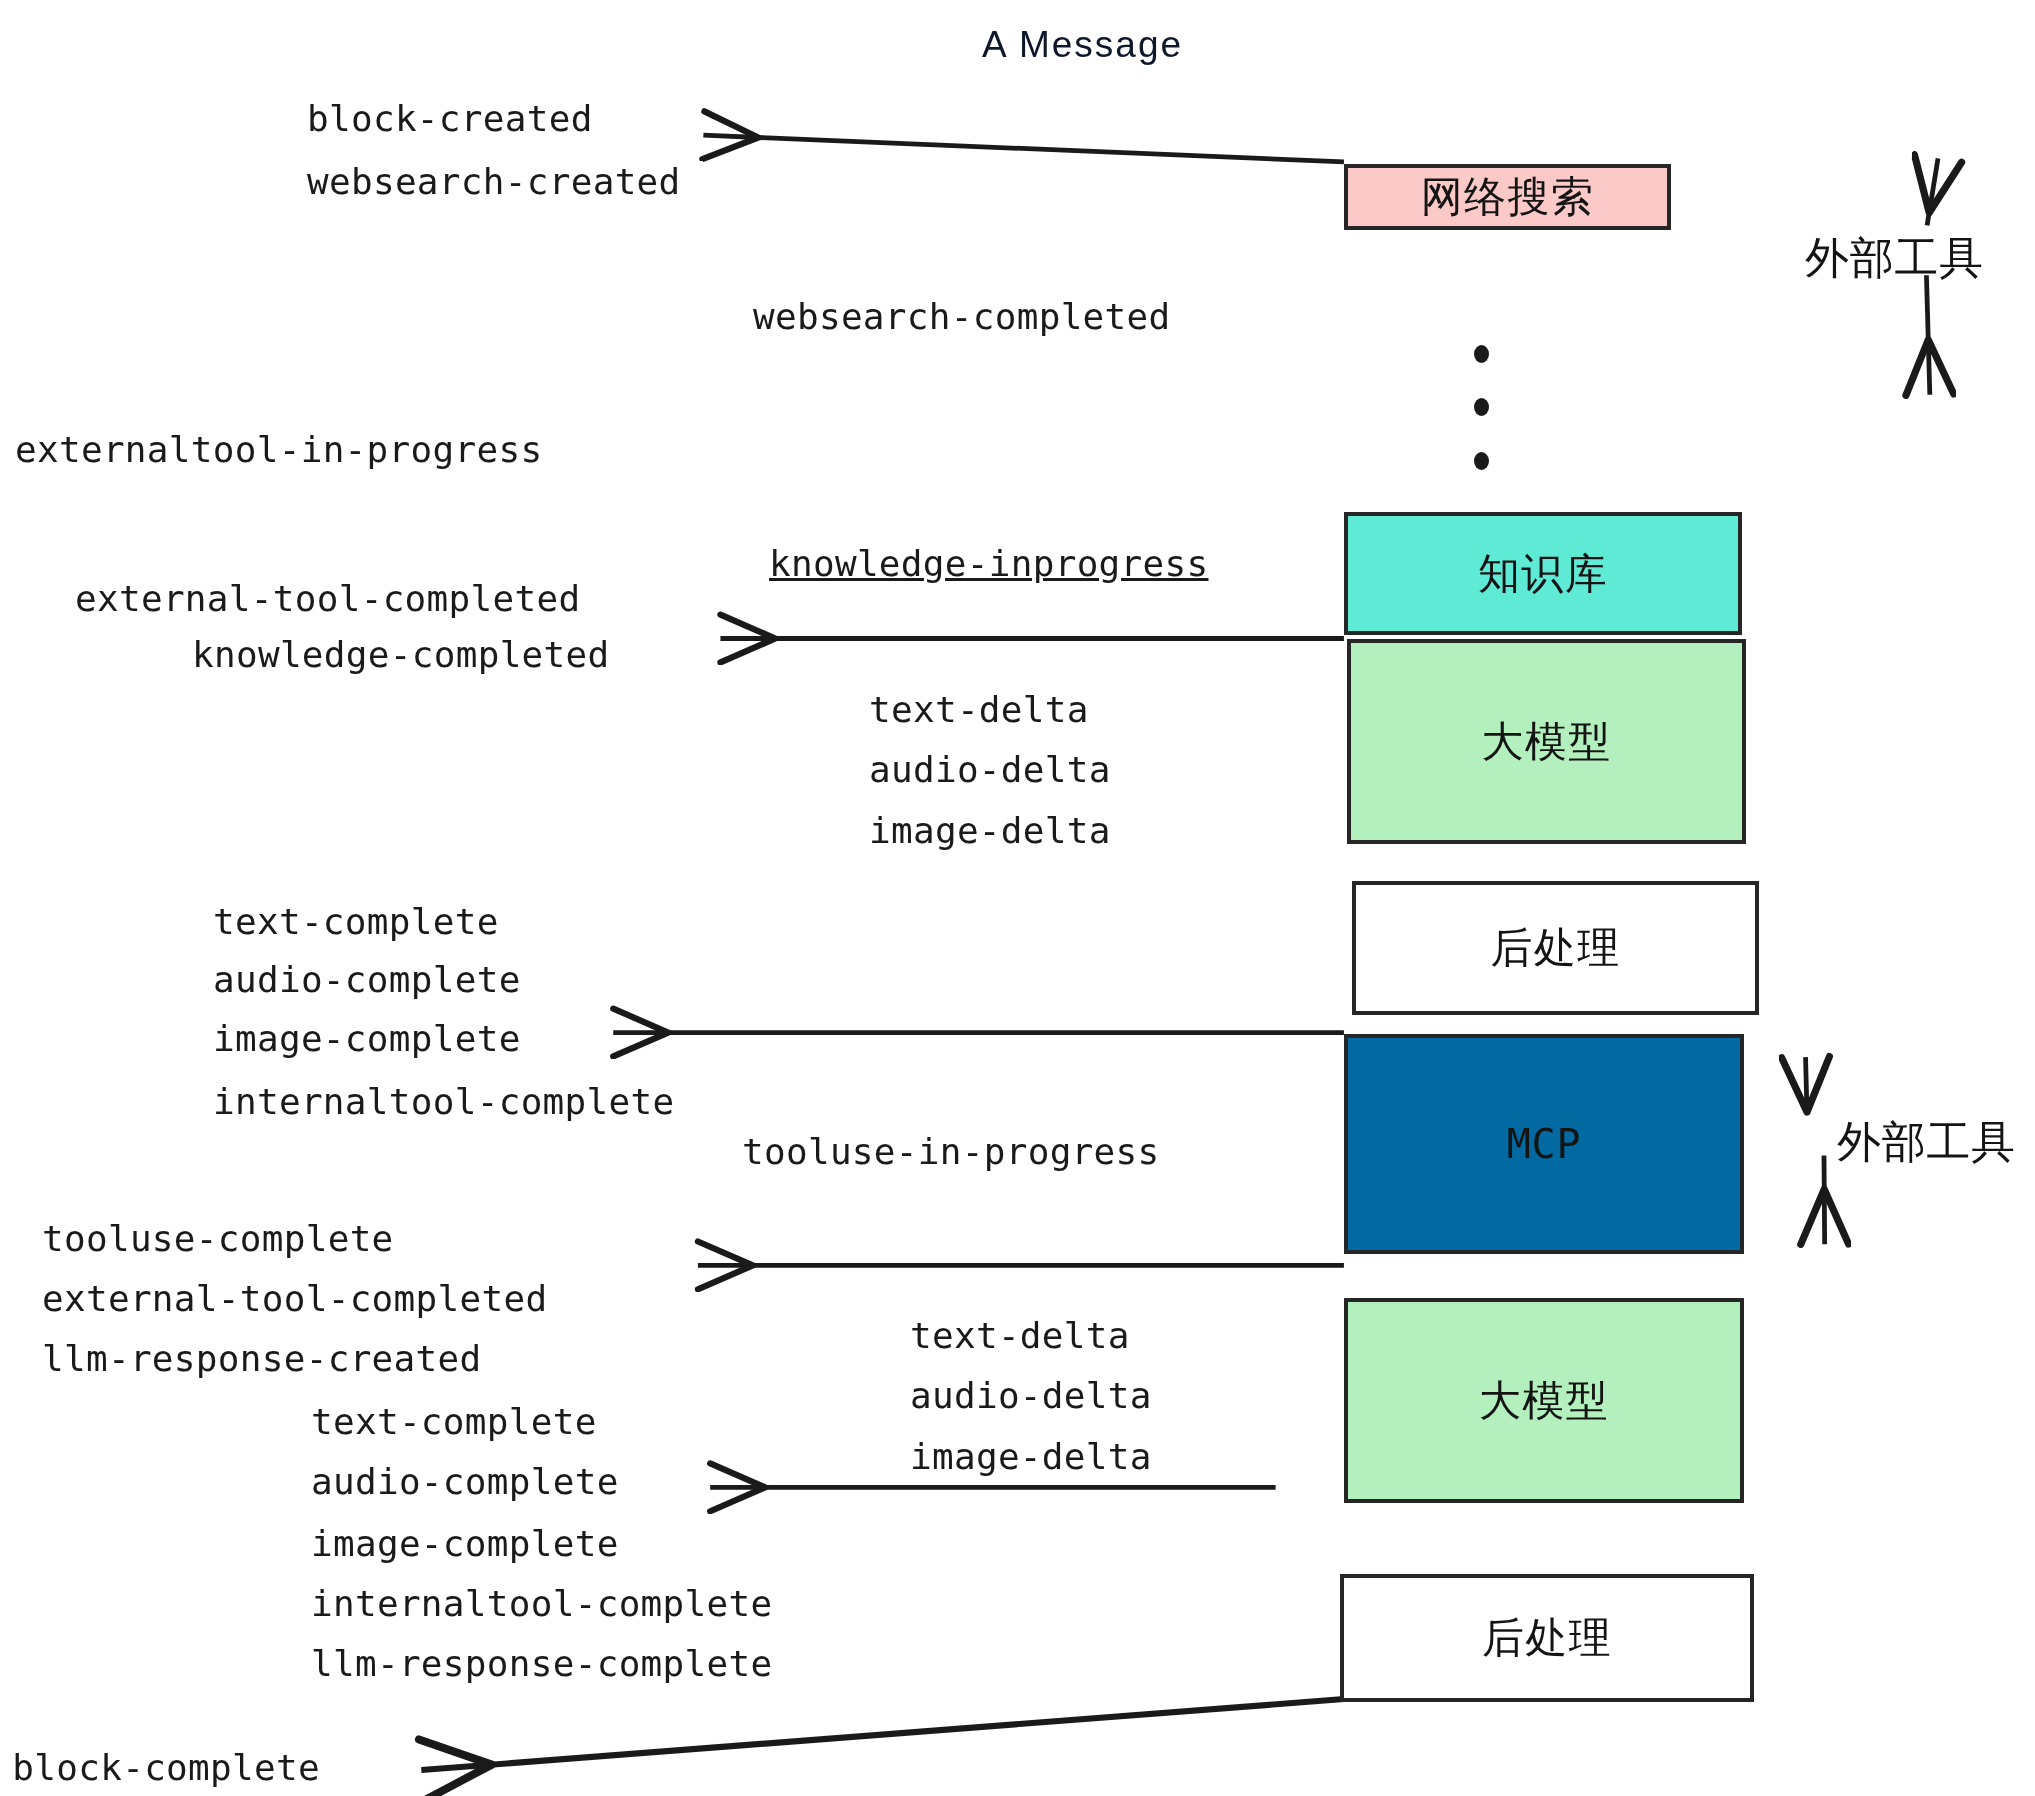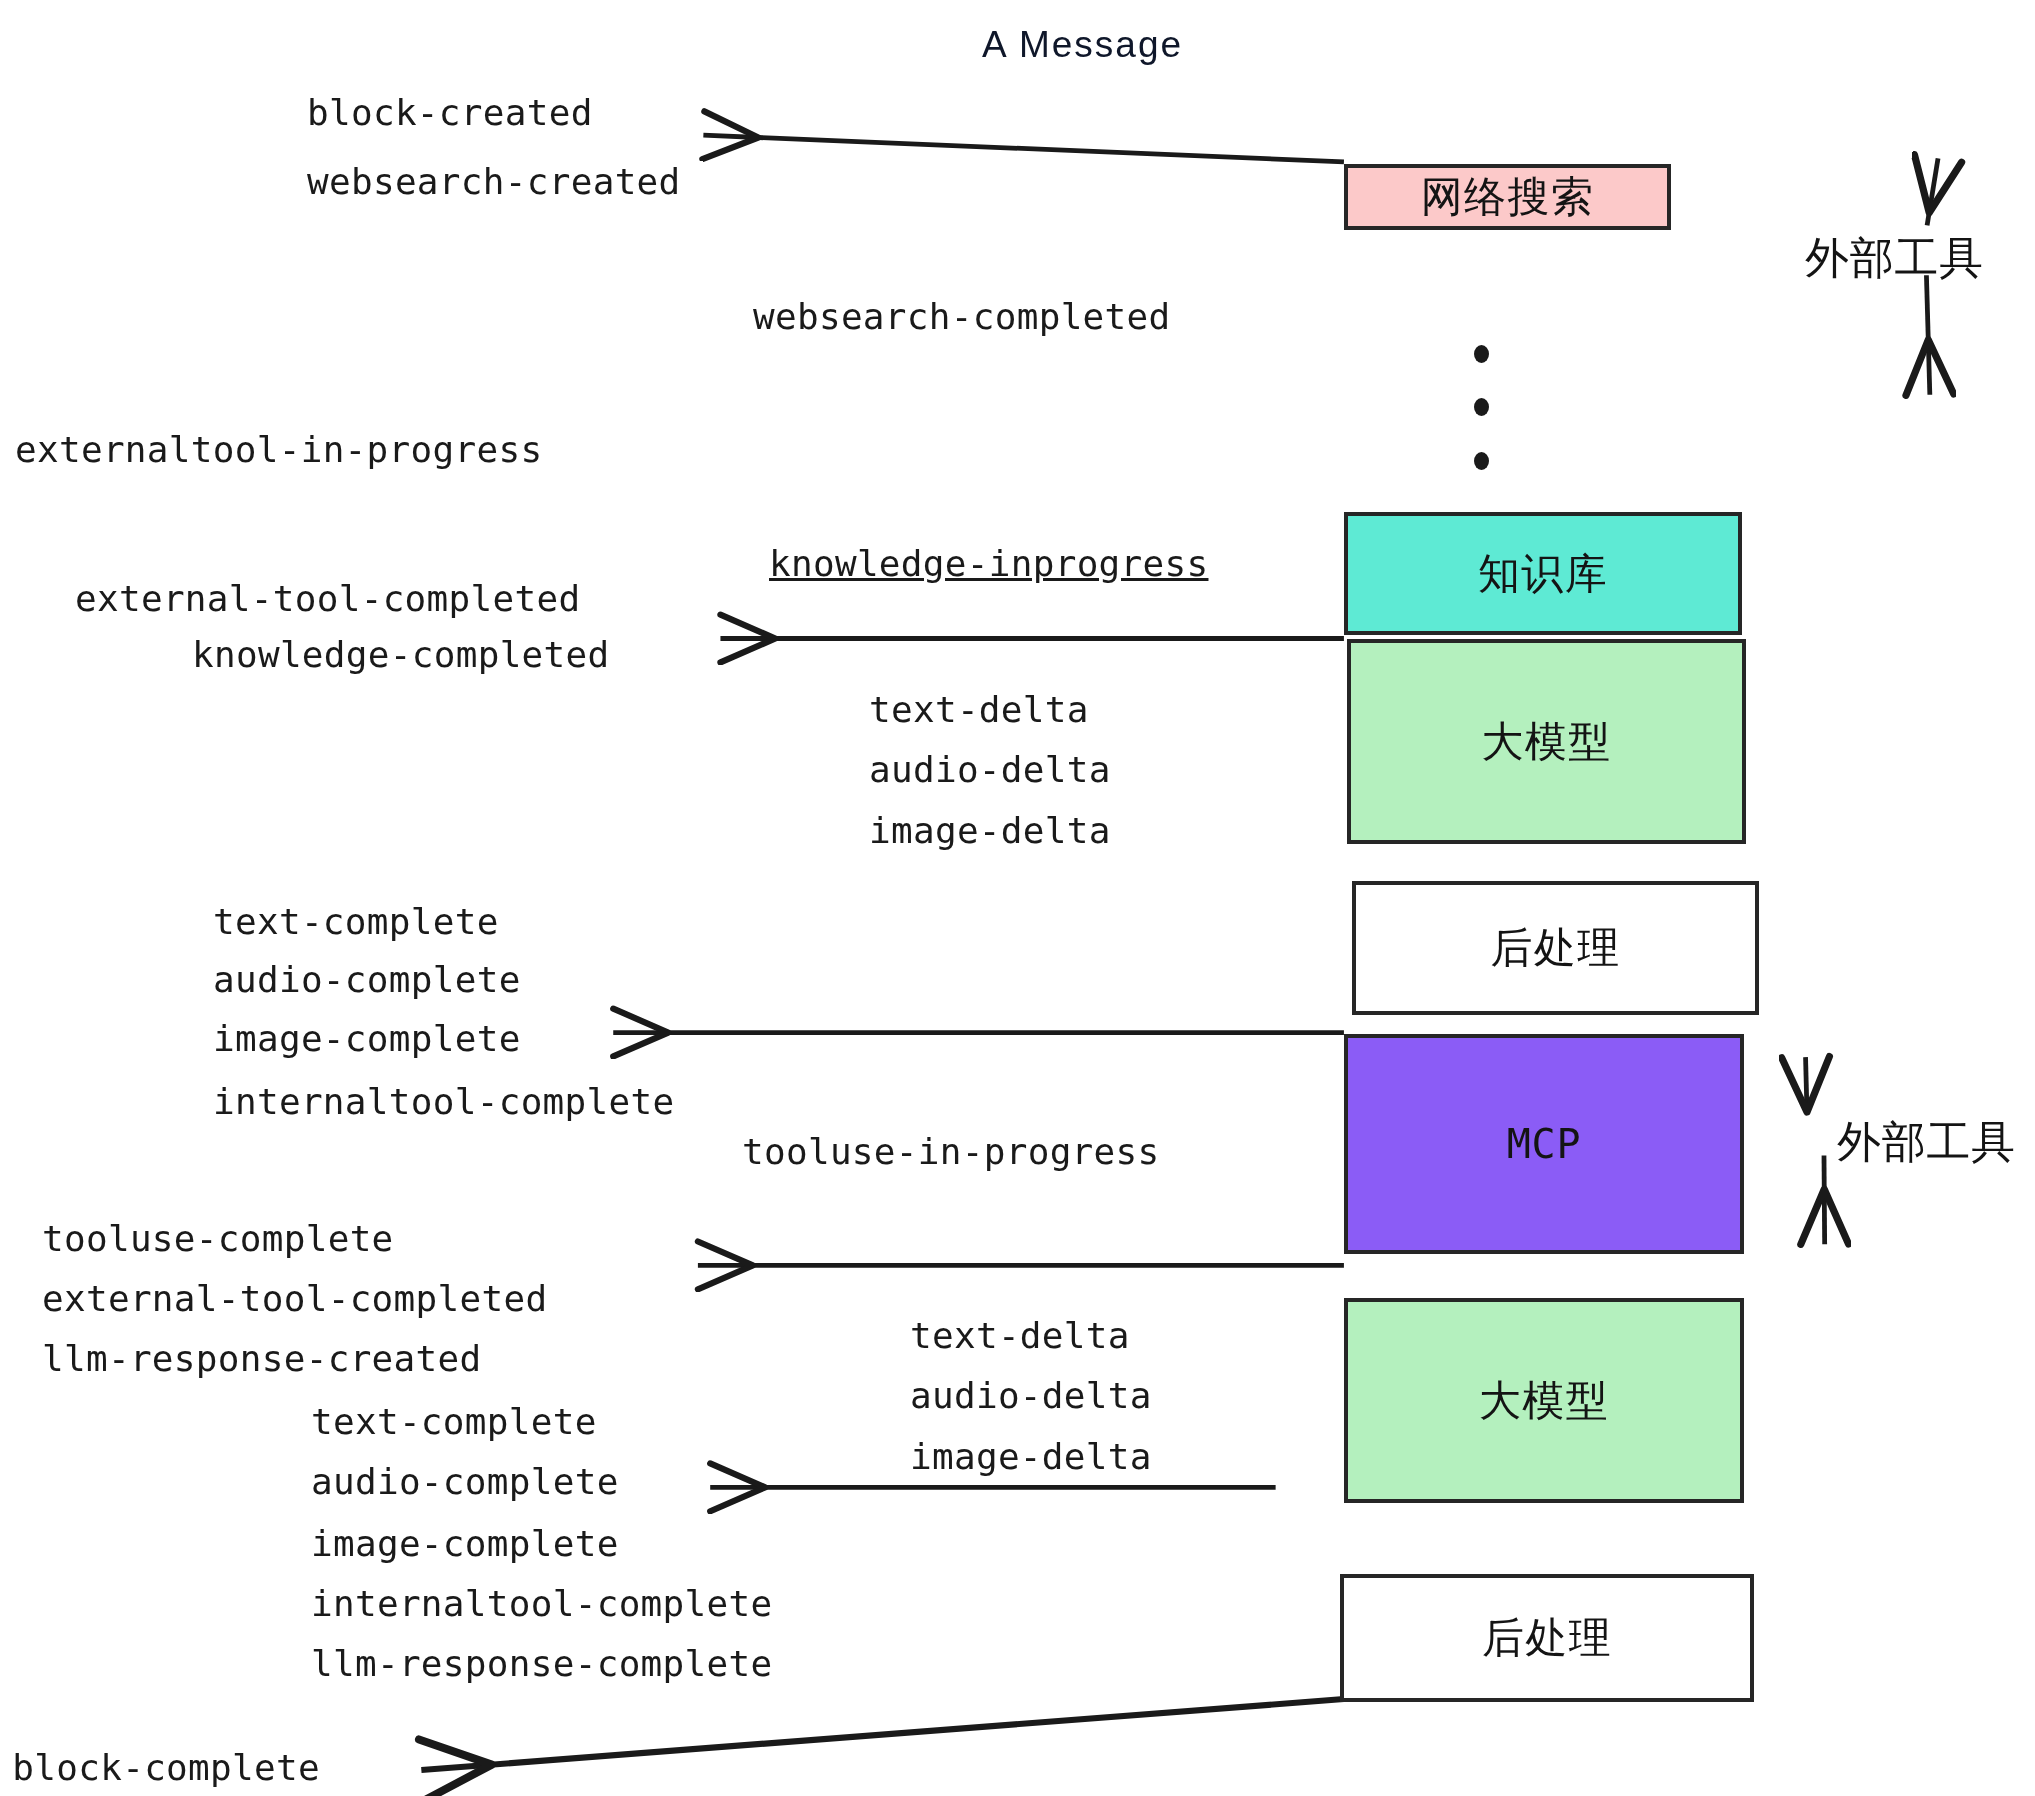--- a/index.html
+++ b/index.html
@@ -124,37 +124,37 @@
   </div>
 
   <div class="node" style="left:1347px; top:639px; width:399px; height:205px; background:#B4F0BE;">
     <span>大模型</span>
   </div>
 
   <div class="node" style="left:1352px; top:881px; width:407px; height:134px; background:#FFFFFF;">
     <span>后处理</span>
   </div>
 
-  <div class="node mcp" style="left:1344px; top:1034px; width:400px; height:220px; background:#8b5cf6;">
+  <div class="node mcp" style="left:1344px; top:1034px; width:400px; height:220px; background:#0369a1;">
     <span>MCP</span>
   </div>
 
   <div class="node" style="left:1344px; top:1298px; width:400px; height:205px; background:#B4F0BE;">
     <span>大模型</span>
   </div>
 
   <div class="node" style="left:1340px; top:1574px; width:414px; height:128px; background:#FFFFFF;">
     <span>后处理</span>
   </div>
 
   <div class="sidelabel" style="left:1805px; top:229px;">外部工具</div>
 
   <div class="sidelabel" style="left:1837px; top:1113px;">外部工具</div>
 
-  <div class="evt" style="left:307px; top:95px;">block-created</div>
+  <div class="evt" style="left:307px; top:101px;">block-created</div>
 
   <div class="evt" style="left:307px; top:164px;">websearch-created</div>
 
 
   <div class="evt" style="left:753px; top:299px;">websearch-completed</div>
 
   <div class="evt" style="left:15px; top:404px;margin-top:28px;">externaltool-in-progress</div>
 
   <div class="evt" style="left:769px; top:546px;text-decoration:underline;">knowledge-inprogress</div>
 

